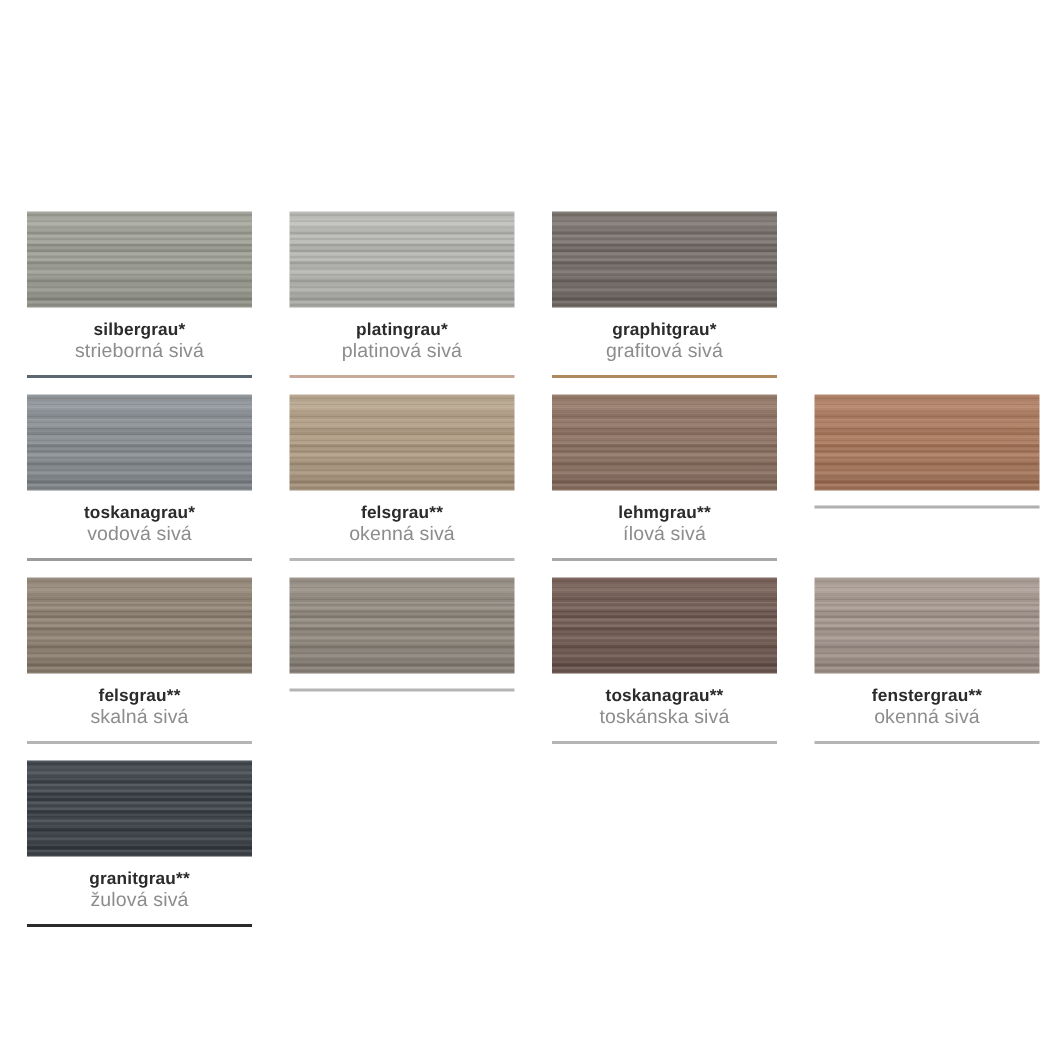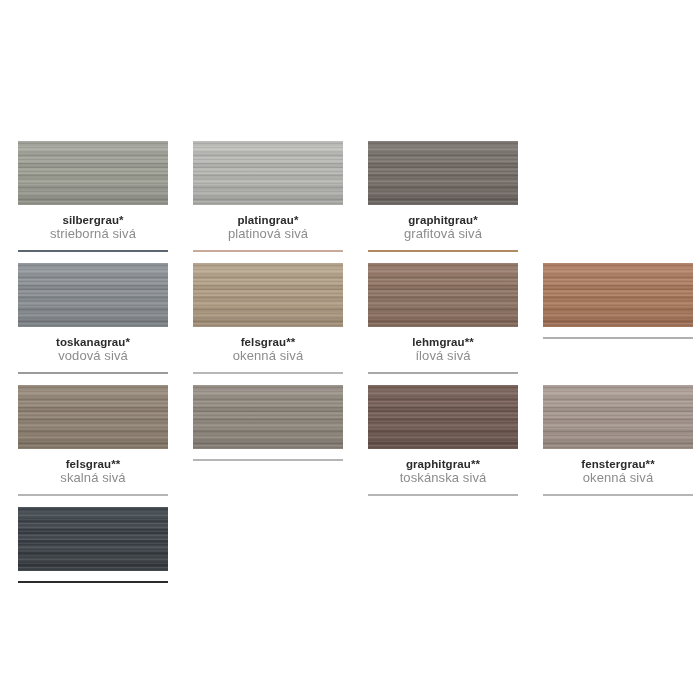--- a/index.html
+++ b/index.html
@@ -181,34 +181,38 @@
         </div>
         <div class="cell-rule" style="background: rgb(181, 181, 181);"></div>
       </div>
       <div class="swatch-cell">
         <div class="swatch-chip" style="background: linear-gradient(rgb(157, 149, 139) 0%, rgb(142, 134, 124) 38%, rgb(142, 134, 124) 62%, rgb(128, 120, 111) 100%);"></div>
         <div class="cell-rule" style="background: rgb(181, 181, 181);"></div>
       </div>
       <div class="swatch-cell">
         <div class="swatch-chip" style="background: linear-gradient(rgb(125, 101, 92) 0%, rgb(110, 88, 80) 38%, rgb(110, 88, 80) 62%, rgb(97, 76, 69) 100%);"></div>
         <div class="swatch-caption">
-          <div class="name-de">graphitgrau**</div>
+          <div class="name-de">toskanagrau**</div>
           <div class="name-sk">toskánska sivá</div>
         </div>
         <div class="cell-rule" style="background: rgb(181, 181, 181);"></div>
       </div>
       <div class="swatch-cell">
         <div class="swatch-chip" style="background: linear-gradient(rgb(177, 163, 155) 0%, rgb(162, 148, 140) 38%, rgb(162, 148, 140) 62%, rgb(147, 133, 125) 100%);"></div>
         <div class="swatch-caption">
           <div class="name-de">fenstergrau**</div>
           <div class="name-sk">okenná sivá</div>
         </div>
         <div class="cell-rule" style="background: rgb(181, 181, 181);"></div>
       </div>
     </div>
     <div class="row-spacer"></div>
     <div class="grid-row">
       <div class="swatch-cell">
         <div class="swatch-chip" style="background: linear-gradient(rgb(69, 76, 83) 0%, rgb(57, 63, 69) 38%, rgb(57, 63, 69) 62%, rgb(49, 55, 60) 100%);"></div>
+        <div class="swatch-caption">
+          <div class="name-de">granitgrau**</div>
+          <div class="name-sk">žulová sivá</div>
+        </div>
         <div class="cell-rule" style="background: rgb(43, 43, 43);"></div>
       </div>
     </div>
   </div>
 
 </body></html>

